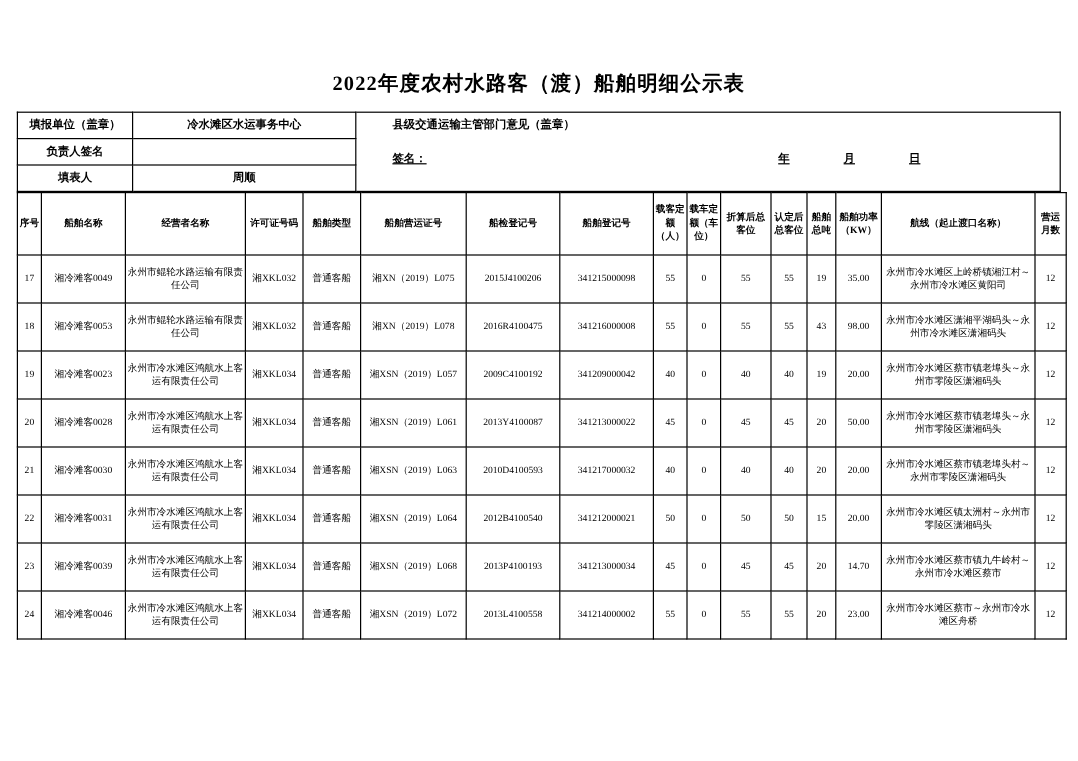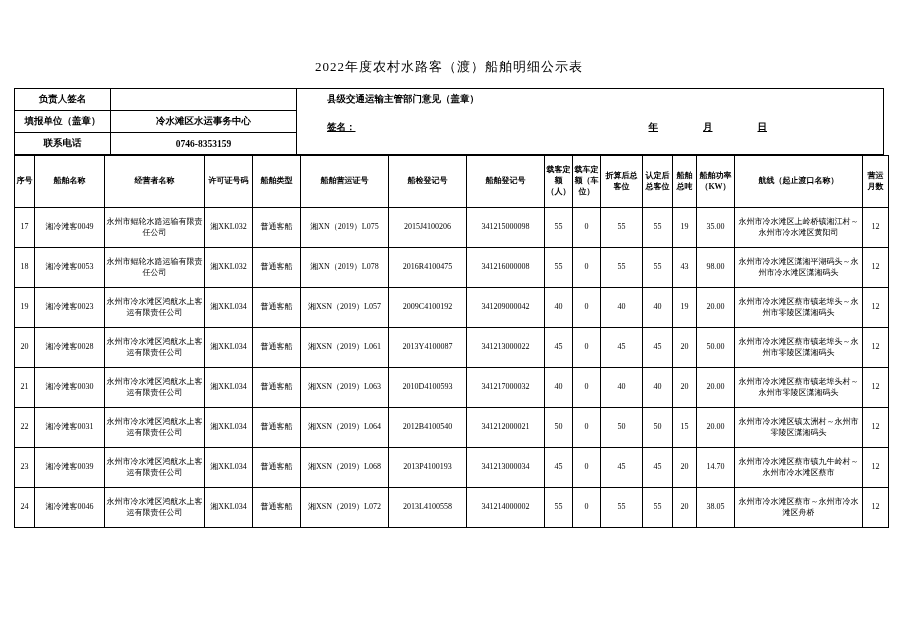--- a/index.html
+++ b/index.html
@@ -7,22 +7,22 @@
   body {
     width: 898px; height: 634px;
     font-family: "Liberation Serif", "DejaVu Serif", serif;
     color: #000;
     overflow: hidden;
   }
   .page { width: 898px; height: 634px; padding: 58px 14px 0 14px; }
 
   .title {
     text-align: center;
-    font-size: 13px;
-    font-weight: normal;
+    font-size: 17px;
+    font-weight: bold;
     letter-spacing: 1px;
     margin-bottom: 12px;
   }
 
   
   .header-form { display: flex; width: 870px; }
   .form-table {
     border-collapse: collapse;
     table-layout: fixed;
     width: 282px;
@@ -103,30 +103,30 @@
 <body>
 
 <div class="page">
 
   <h1 class="title">2022年度农村水路客（渡）船舶明细公示表</h1>
 
   <div class="header-form">
     <table class="form-table">
       <tbody>
           <tr>
+            <td class="form-label">填报单位（盖章）</td>
+            <td class="form-value">冷水滩区水运事务中心</td>
+          </tr>
+          <tr>
             <td class="form-label">负责人签名</td>
             <td class="form-value"></td>
           </tr>
           <tr>
-            <td class="form-label">填报单位（盖章）</td>
-            <td class="form-value">冷水滩区水运事务中心</td>
-          </tr>
-          <tr>
-            <td class="form-label">联系电话</td>
-            <td class="form-value">0746-8353159</td>
+            <td class="form-label">填表人</td>
+            <td class="form-value">周顺</td>
           </tr>
         </tbody>
     </table>
     <div class="opinion-box">
       <div class="opinion-label">县级交通运输主管部门意见（盖章）</div>
       <div class="signature-row">
         <span>签名：</span>
         <span class="date-area">
           <span>年</span>
           <span>月</span>
@@ -291,20 +291,20 @@
           <td class="c3">湘XKL034</td>
           <td class="c4">普通客船</td>
           <td class="c5">湘XSN（2019）L072</td>
           <td class="c6">2013L4100558</td>
           <td class="c7">341214000002</td>
           <td class="c8">55</td>
           <td class="c9">0</td>
           <td class="c10">55</td>
           <td class="c11">55</td>
           <td class="c12">20</td>
-          <td class="c13">38.05</td>
+          <td class="c13">23.00</td>
           <td class="c14">永州市冷水滩区蔡市～永州市冷水滩区舟桥</td>
           <td class="c15">12</td>
         </tr>
       </tbody>
   </table>
 
 </div>
 
 </body></html>

